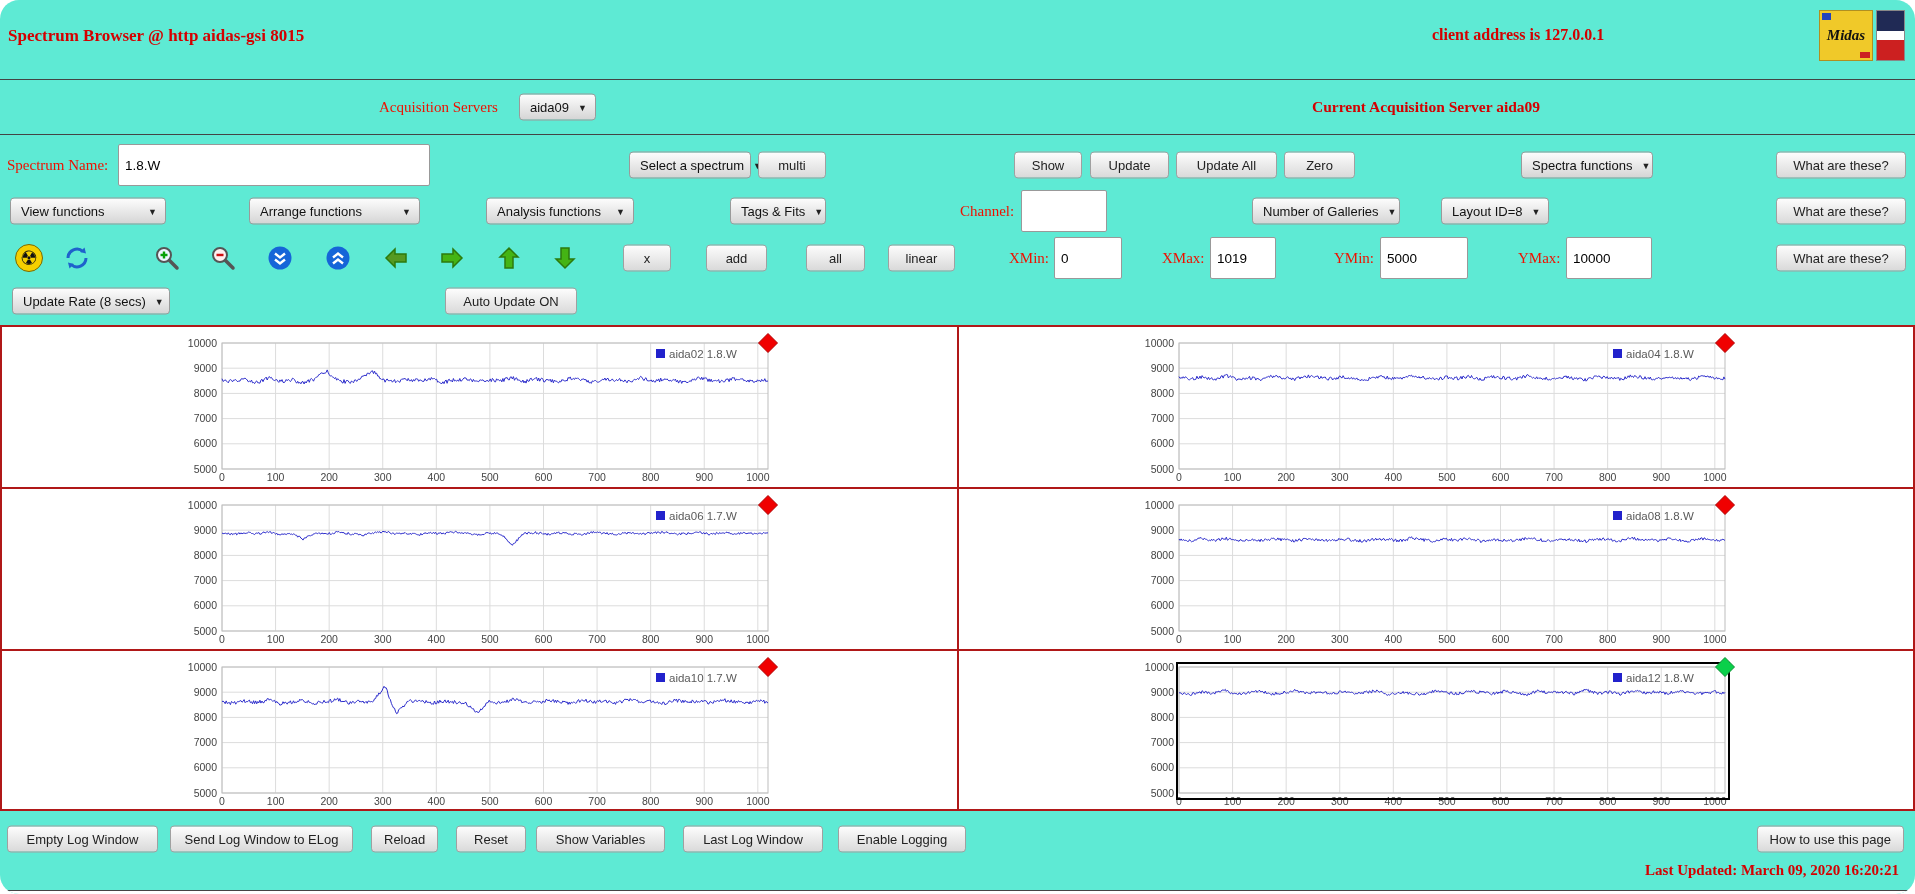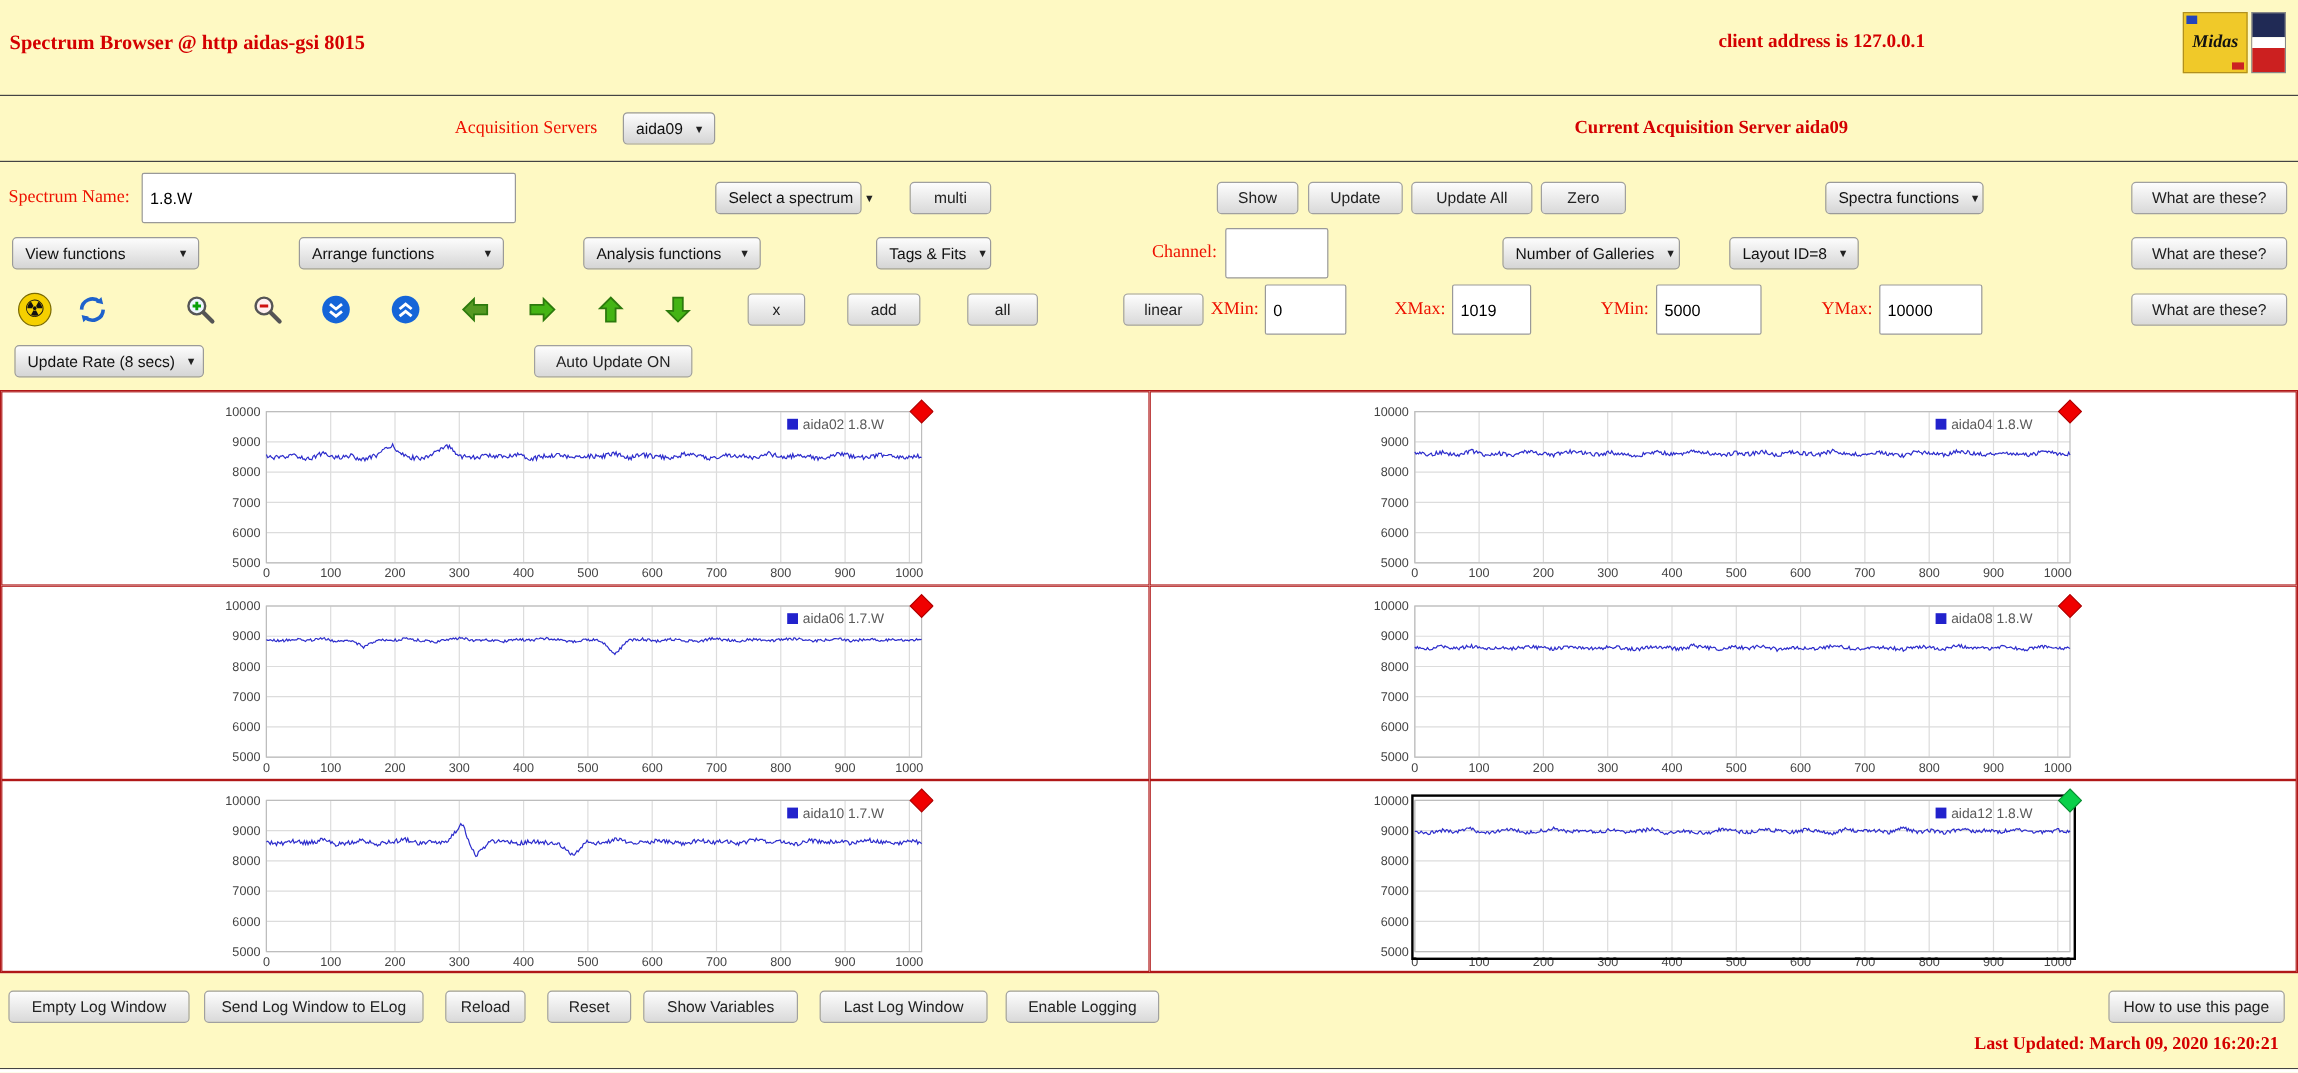--- a/index.html
+++ b/index.html
@@ -1,16 +1,16 @@
 <!DOCTYPE html>
 <html><head>
 <meta charset="utf-8">
 <style>
   html,body{margin:0;padding:0;}
-  #page{position:relative;width:1915px;height:894px;background:#fef9c3;font-family:"Liberation Sans",sans-serif;overflow:hidden;}
+  #page{position:relative;width:1915px;height:894px;background:#5eead4;font-family:"Liberation Sans",sans-serif;overflow:hidden;border-radius:19px;}
   .hr{position:absolute;left:0;width:100%;height:1px;background:#444;}
   .row{position:absolute;left:0;right:0;}
   .v{position:absolute;top:50%;transform:translateY(-50%);}
   .redlbl{color:#ee1100;font-family:"Liberation Serif",serif;font-size:15px;white-space:nowrap;}
   .redbold{color:#d40000;font-family:"Liberation Serif",serif;font-weight:bold;font-size:17px;white-space:nowrap;}
   .btn{display:inline-flex;align-items:center;justify-content:center;height:27px;padding:0 12px;
        background:linear-gradient(#fdfdfd,#d9d9d9);border:1px solid #a0a0a0;border-radius:4px;
        font-size:13px;color:#222;box-sizing:border-box;white-space:nowrap;cursor:pointer;}
   .sel{display:inline-flex;align-items:center;justify-content:space-between;height:27px;padding:0 8px 0 10px;
        background:linear-gradient(#fdfdfd,#d5d5d5);border:1px solid #9a9a9a;border-radius:4px;
@@ -63,21 +63,21 @@
       <span>aida09</span>
       <span class="arrow">▼</span>
     </div>
     <span class="redbold v" style="left:1312px;font-size:15.5px;">Current Acquisition Server aida09</span>
   </div>
   <div class="hr" style="top:134px;"></div>
 
   <div class="row" style="top:148px;height:34px;">
     <span class="redlbl v" style="left:7px;">Spectrum Name:</span>
     <input class="inp v" style="left: 118px; width: 312px;" value="1.8.W">
-    <div class="sel v" style="left:596px;width:122px;">
+    <div class="sel v" style="left:629px;width:122px;">
       <span>Select a spectrum</span>
       <span class="arrow">▼</span>
     </div>
     <button class="btn v" style="left:758px;min-width:68px;">multi</button>
     <button class="btn v" style="left:1014px;min-width:68px;">Show</button>
     <button class="btn v" style="left:1090px;min-width:79px;">Update</button>
     <button class="btn v" style="left:1176px;min-width:101px;">Update All</button>
     <button class="btn v" style="left:1284px;min-width:71px;">Zero</button>
     <div class="sel v" style="left:1521px;width:132px;">
       <span>Spectra functions</span>
@@ -173,21 +173,21 @@
       </svg>
     </span>
     <span class="iconbtn v" style="left:550px;">
       <svg width="26" height="26" viewBox="0 0 26 26">
         <polygon points="9,3 9,14 4,14 13,23 22,14 17,14 17,3" fill="#44b414" stroke="#2c7a0c" stroke-width="1.5"></polygon>
       </svg>
     </span>
     <button class="btn v" style="left:623px;min-width:48px;">x</button>
     <button class="btn v" style="left:706px;min-width:61px;">add</button>
     <button class="btn v" style="left:806px;min-width:59px;">all</button>
-    <button class="btn v" style="left:888px;min-width:67px;margin-left:48px;">linear</button>
+    <button class="btn v" style="left:888px;min-width:67px;">linear</button>
     <span class="redlbl v" style="left:1009px;">XMin:</span>
     <input class="inp v" style="left: 1054px; width: 68px;" value="0">
     <span class="redlbl v" style="left:1162px;">XMax:</span>
     <input class="inp v" style="left: 1210px; width: 66px;" value="1019">
     <span class="redlbl v" style="left:1334px;">YMin:</span>
     <input class="inp v" style="left: 1380px; width: 88px;" value="5000">
     <span class="redlbl v" style="left:1518px;">YMax:</span>
     <input class="inp v" style="left: 1566px; width: 86px;" value="10000">
     <button class="btn v" style="right:9px;width:130px;">What are these?</button>
   </div>

